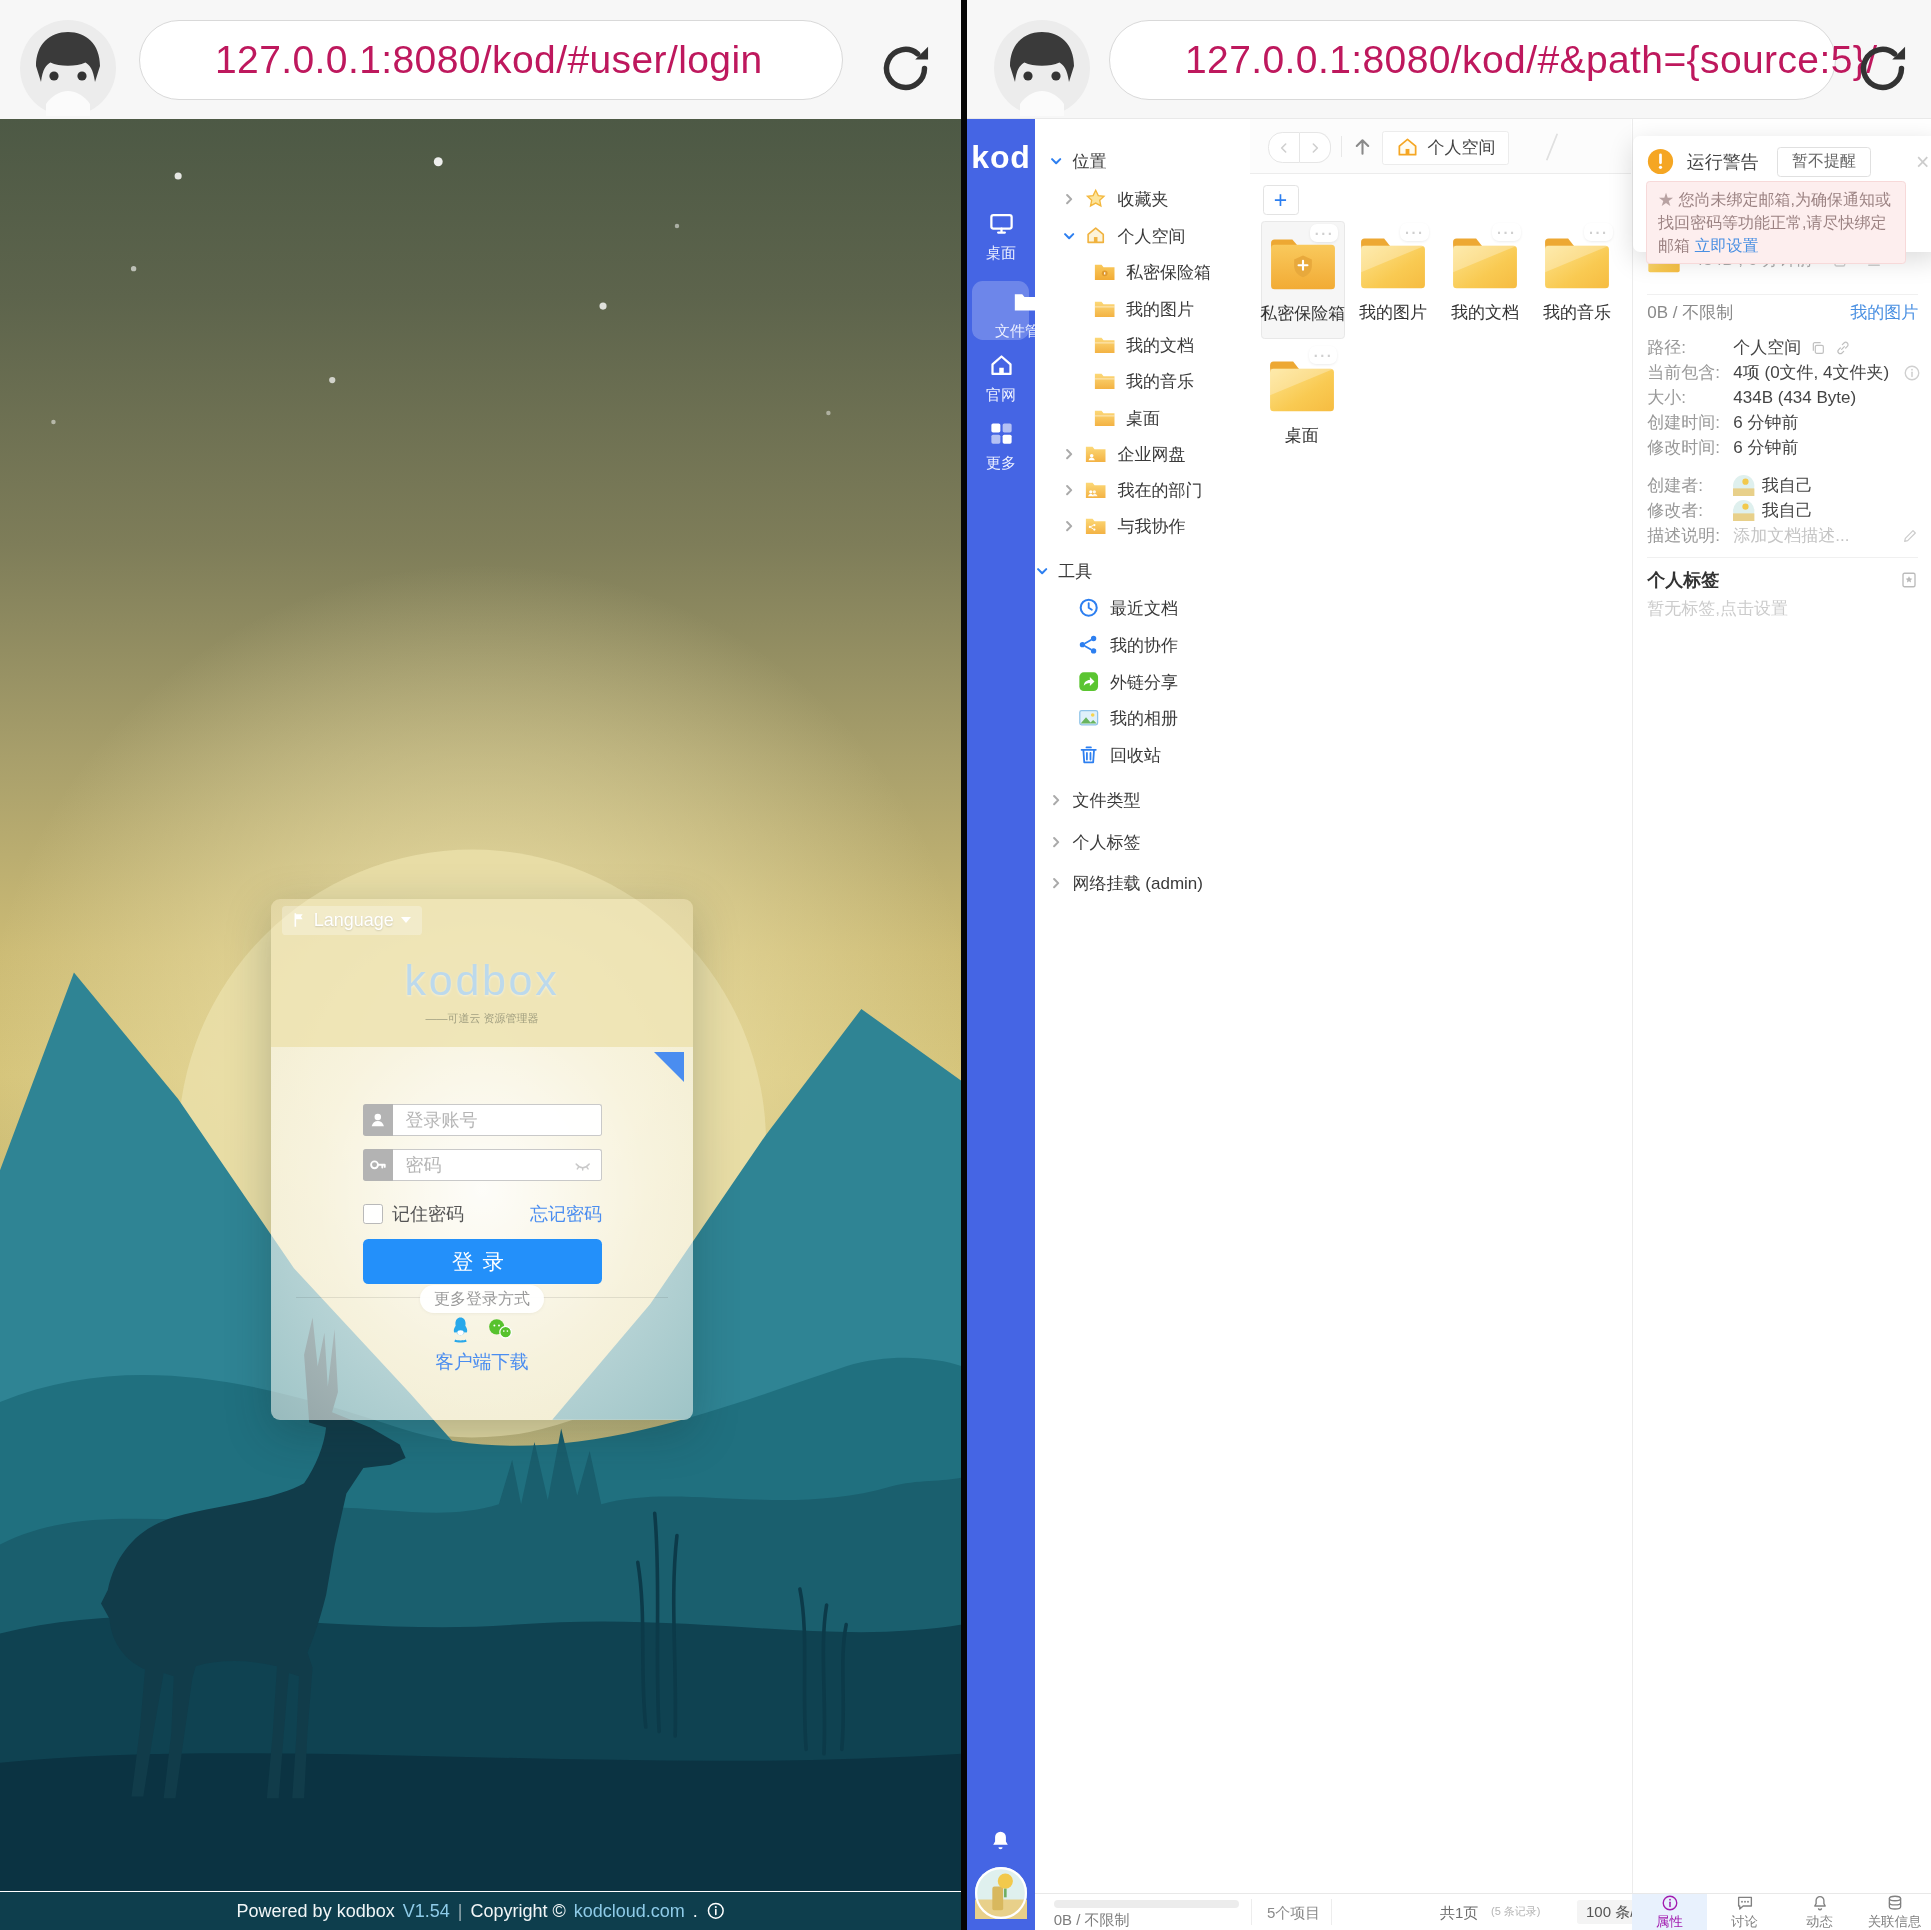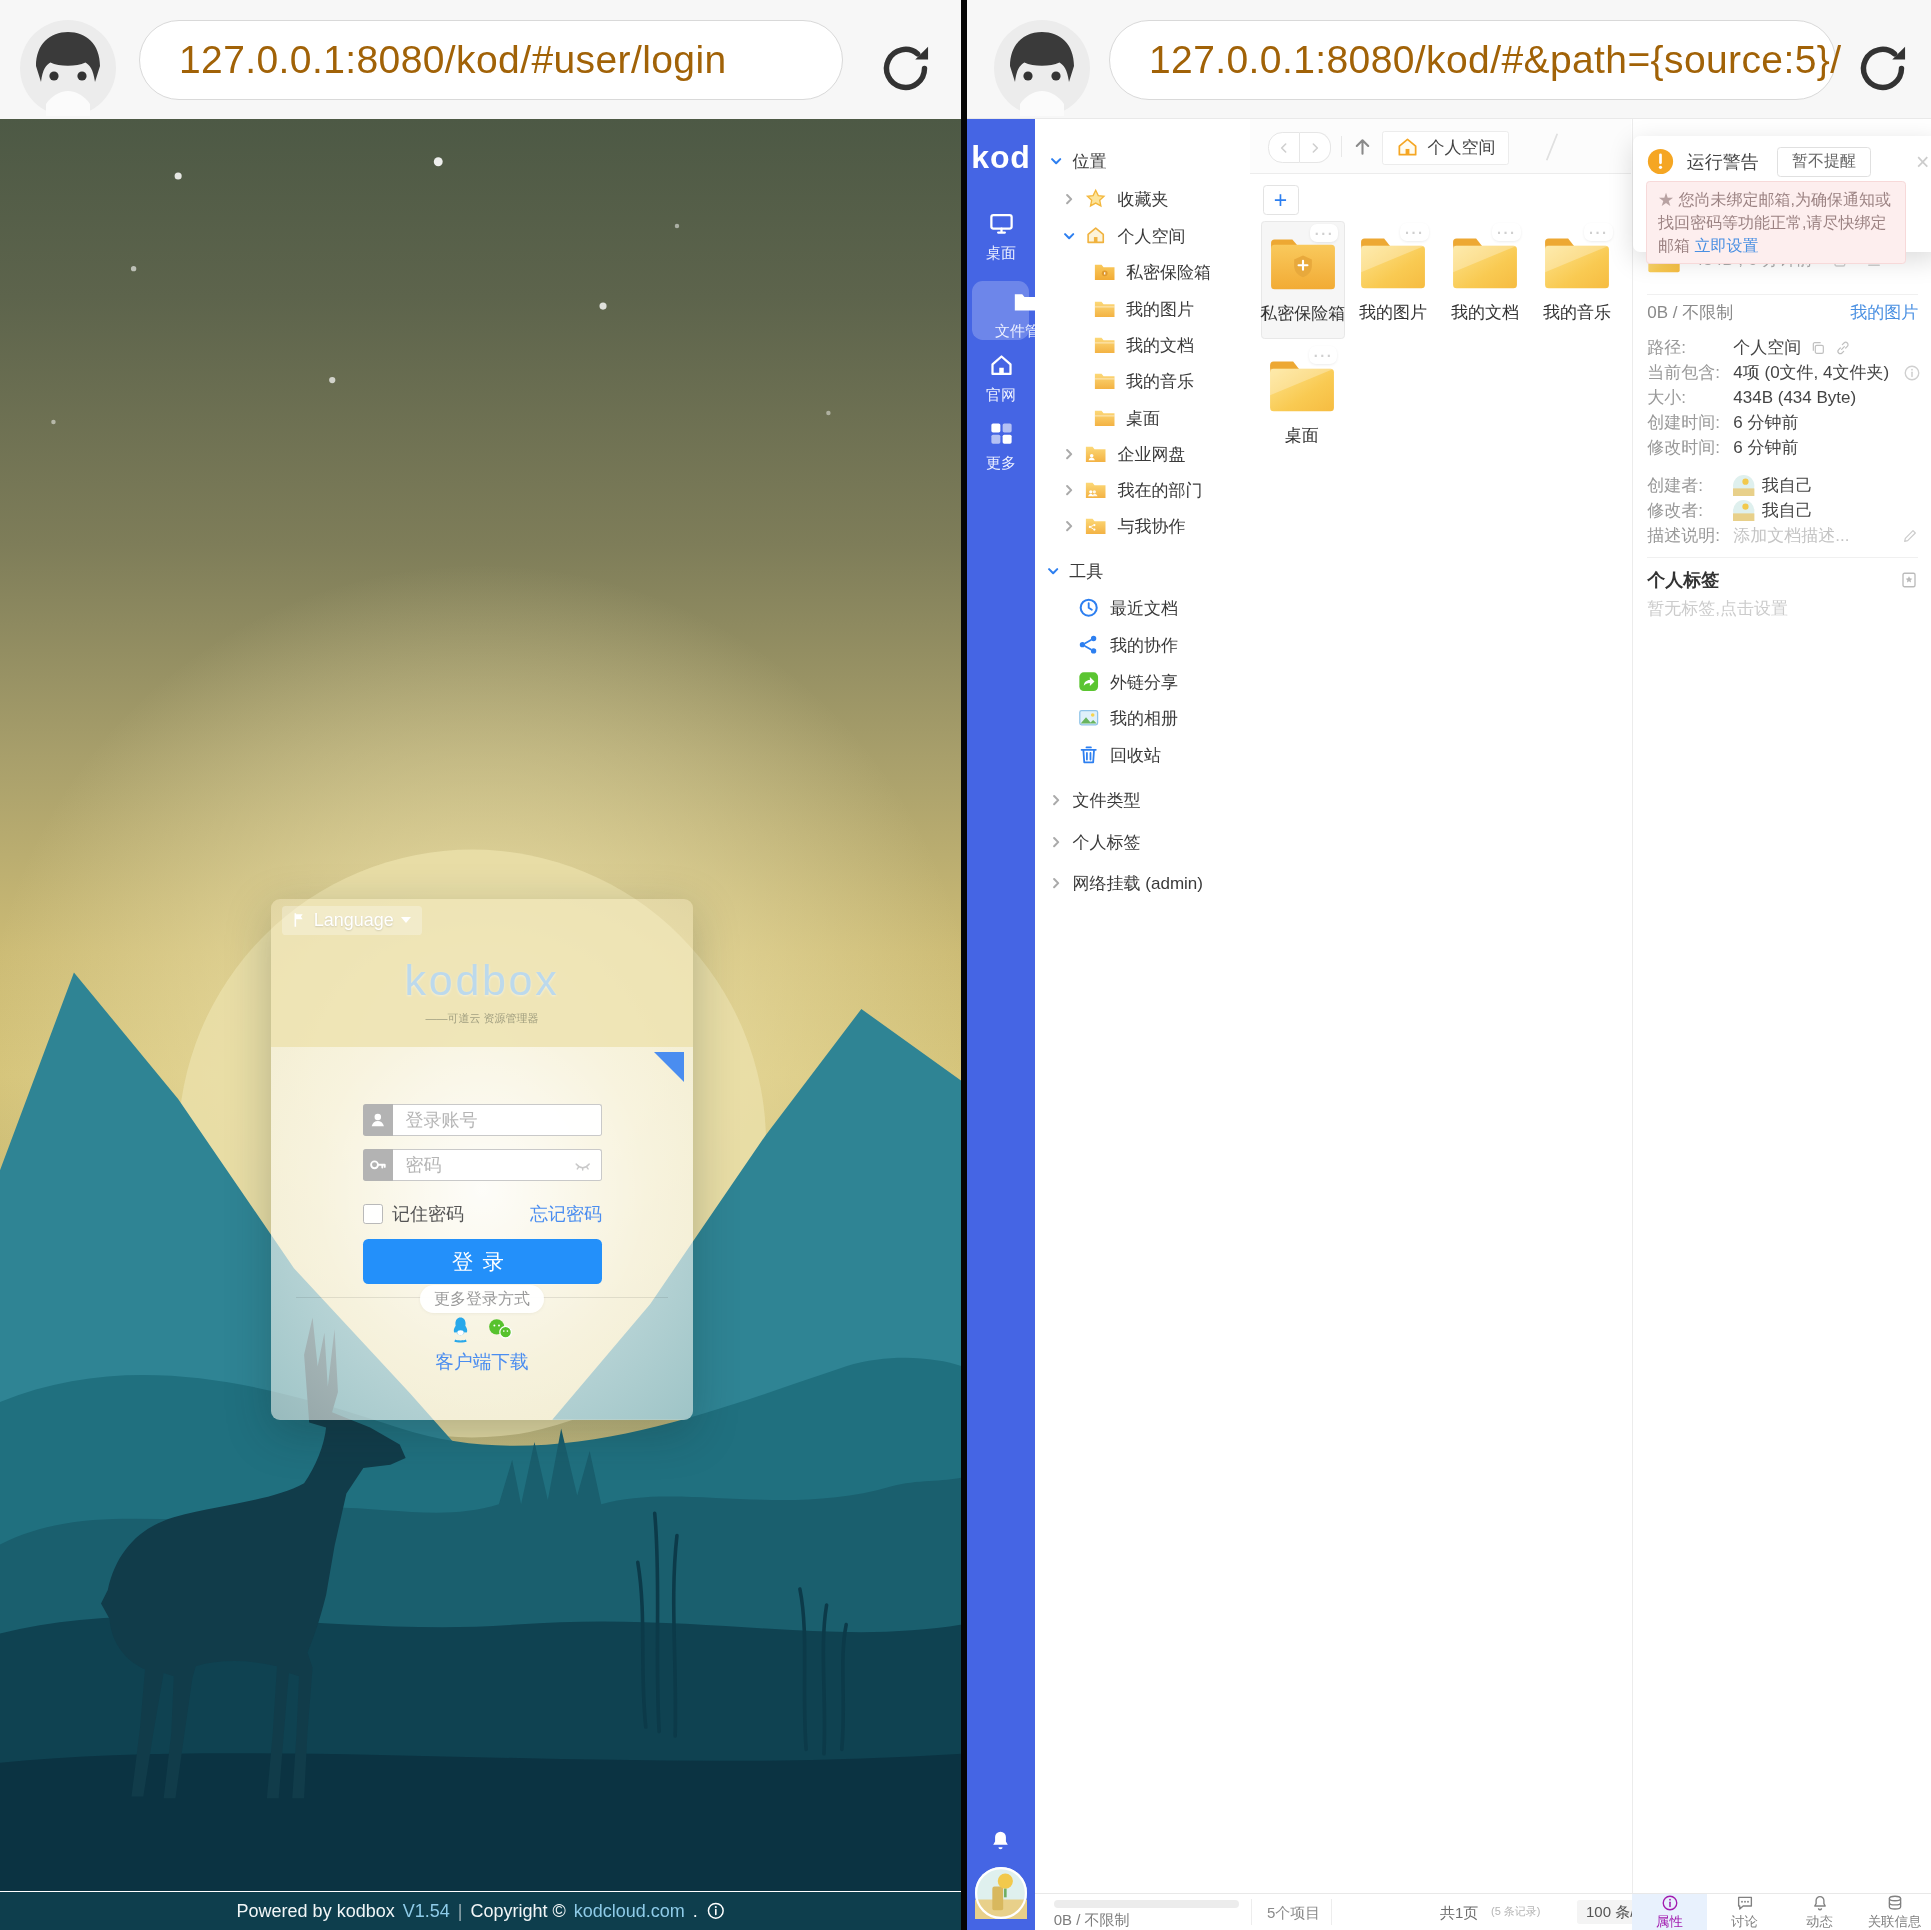--- a/index.html
+++ b/index.html
@@ -3,21 +3,21 @@
 <meta charset="utf-8">
 <style>
   html,body{margin:0;padding:0;background:#fff;}
   #root{position:relative;width:1931px;height:1930px;overflow:hidden;font-family:"Liberation Sans",sans-serif;background:#fff;}
   .abs{position:absolute;}
   .flex{display:flex;align-items:center;}
   svg{display:block;}
   
   .chrome{position:absolute;top:0;height:119px;background:#f7f7f7;}
   .urlpill{position:absolute;top:19.6px;height:80px;background:#fff;border:1.8px solid #d9d9d9;border-radius:43px;display:flex;align-items:center;padding:0 39px;box-sizing:border-box;}
-  .urltext{font-size:39px;color:#a16207;letter-spacing:0.4px;white-space:nowrap;}
+  .urltext{font-size:39px;color:#be185d;letter-spacing:0.4px;white-space:nowrap;margin-left:36px;}
   
   #scene-wrap{position:absolute;left:0;top:119px;width:962px;height:1772px;overflow:hidden;
     background:linear-gradient(180deg,#4d5945 0%,#5d644c 10%,#7e7d59 24%,#a89f6b 36%,#ccbb75 47%,#d5c47a 54%,#cabb74 62%,#b7ad70 72%,#a5a06c 85%,#97966a 100%);}
   
   #login-card{position:absolute;left:271px;top:899px;width:422px;height:521px;border-radius:9px;overflow:hidden;
     background:rgba(250,244,220,0.28);box-shadow:0 12.5px 45px rgba(20,40,40,0.25);}
   #login-form-bg{position:absolute;left:0;top:148px;width:100%;height:373px;
     background:radial-gradient(ellipse at 50% 38%, rgba(255,255,255,0.92) 0%, rgba(255,255,255,0.55) 55%, rgba(248,250,250,0.38) 100%);}
   .lgrow{position:absolute;left:92px;width:239px;height:32px;display:flex;}
   .iconbox{width:30px;height:32px;background:#b3b3b3;border-radius:2.7px 0 0 2.7px;display:flex;align-items:center;justify-content:center;flex:none;}
@@ -470,21 +470,21 @@
               <path d="M1 2h7.5L10.7 4.6H23v14.4H1z" fill="url(#gfold)"></path>
               <circle cx="5.5" cy="11" r="1.3" fill="#fff"></circle>
               <circle cx="10.5" cy="9" r="1.3" fill="#fff"></circle>
               <circle cx="10.5" cy="14" r="1.3" fill="#fff"></circle>
               <path d="M6.5 10.6l3-1.3M6.5 11.6l3 1.8" stroke="#fff" stroke-width="1"></path>
             </svg>
           </span>
         <span class="tlabel">与我协作</span>
       </div>
 
-      <div class="trow" style="top:434px;padding-left:11px;">
+      <div class="trow" style="top:434px;padding-left:0;">
         <span class="chev">
             <svg width="14.3" height="14.3" viewBox="0 0 14 14">
               <path d="M3 5l4 4 4-4" fill="none" stroke="#2d7ff0" stroke-width="2" stroke-linecap="round" stroke-linejoin="round"></path>
             </svg>
           </span>
         <span class="tlabel">工具</span>
       </div>
 
       <div class="trow" style="top:471px;padding-left:43px;">
         <span class="tico">

